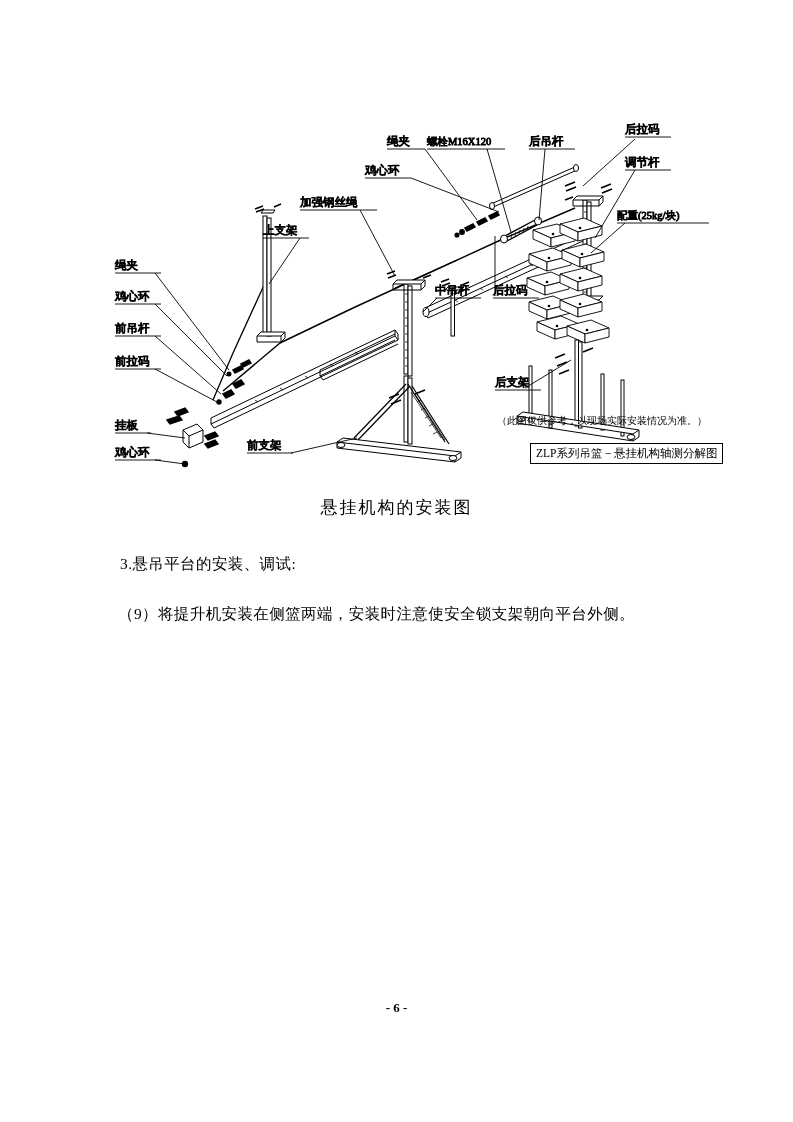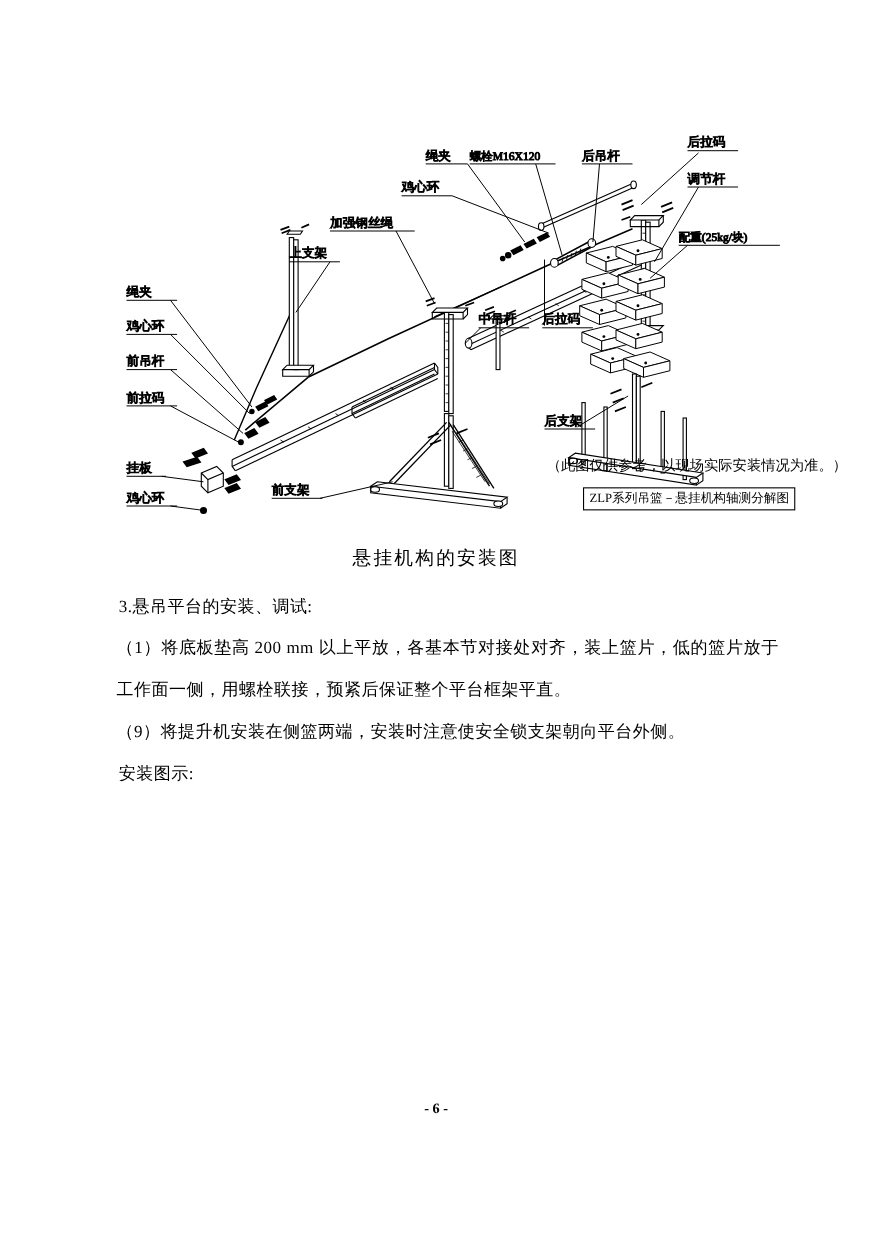--- a/index.html
+++ b/index.html
@@ -41,21 +41,21 @@
     font-size: 10.5px;
     fill: #000;
     white-space: pre;
   }
 
   
   .note {
     position: absolute;
     left: 497px;
     top: 414px;
-    font-size: 13px;
+    font-size: 10px;
     letter-spacing: 0px;
     font-family: "Liberation Serif", "DejaVu Serif", serif;
     white-space: nowrap;
   }
   .caption-box {
     position: absolute;
     left: 530px;
     top: 443px;
     border: 1.3px solid #000;
     padding: 4px 5px 3px 5px;
@@ -81,21 +81,21 @@
     left: 96px;
     top: 533px;
     width: 612px;
   }
   .para {
     font-size: 15.5px;
     line-height: 38px;
     text-align: justify;
     text-justify: inter-ideograph;
     letter-spacing: 0.4px;
-    margin: 0;
+    margin: 12px;
   }
   .para.indent  { text-indent: 0; padding-left: 12px; }
   .para.indent2 { text-indent: 0; padding-left: 10px; }
 
   .page-number {
     position: absolute;
     left: 0;
     top: 1000px;
     width: 793px;
     text-align: center;
@@ -446,20 +446,18 @@
   </div>
 
   <div class="note">（此图仅供参考，以现场实际安装情况为准。）</div>
 
   <div class="caption-box">ZLP系列吊篮－悬挂机构轴测分解图</div>
 
   <div class="fig-title">悬挂机构的安装图</div>
 
   <div class="body-block">
     <p class="para indent">3.悬吊平台的安装、调试:</p>
-    <p class="para indent2">（1）将底板垫高 200 mm 以上平放，各基本节对接处对齐，装上篮片，低的篮片放于工作面一侧，用螺栓联接，预紧后保证整个平台框架平直。</p>
     <p class="para indent2">（9）将提升机安装在侧篮两端，安装时注意使安全锁支架朝向平台外侧。</p>
-    <p class="para indent">安装图示:</p>
   </div>
 
   <div class="page-number">- 6 -</div>
 
 </div>
 
 </body></html>

